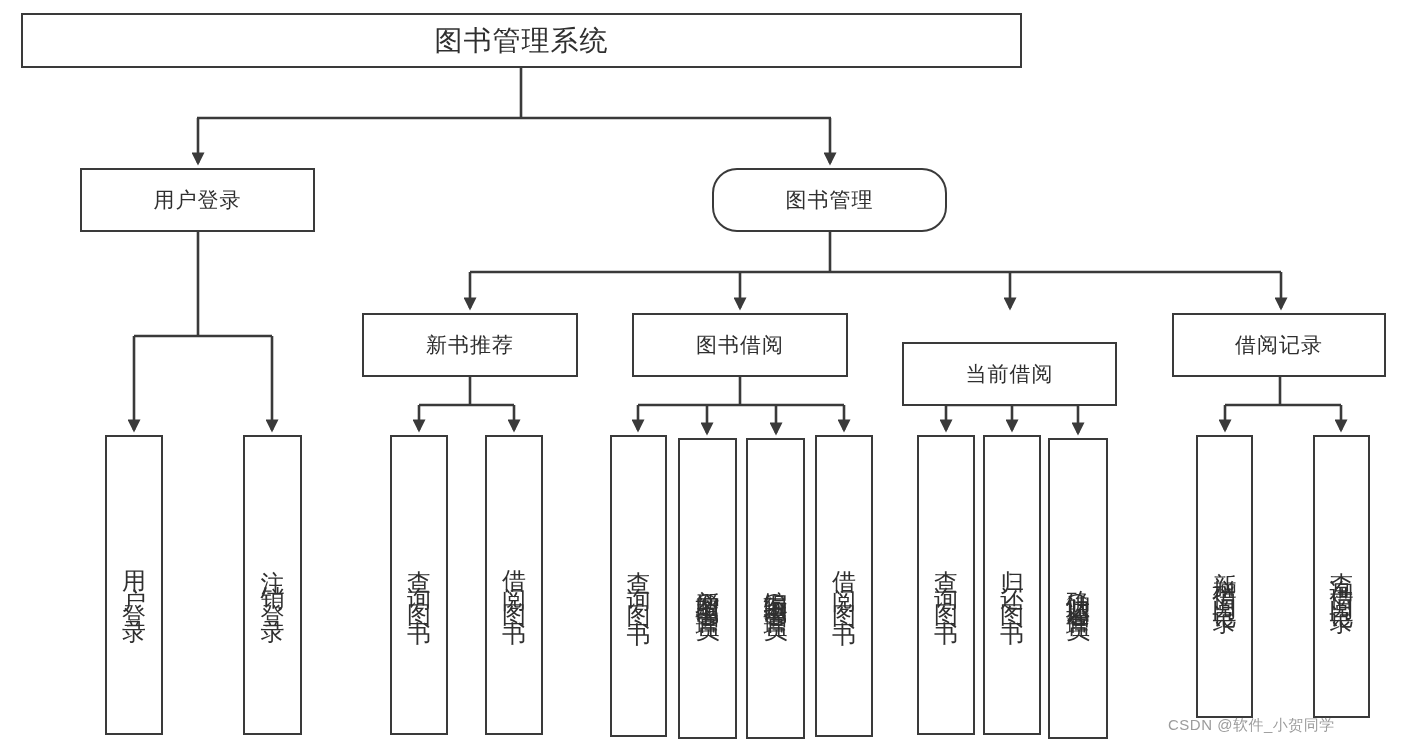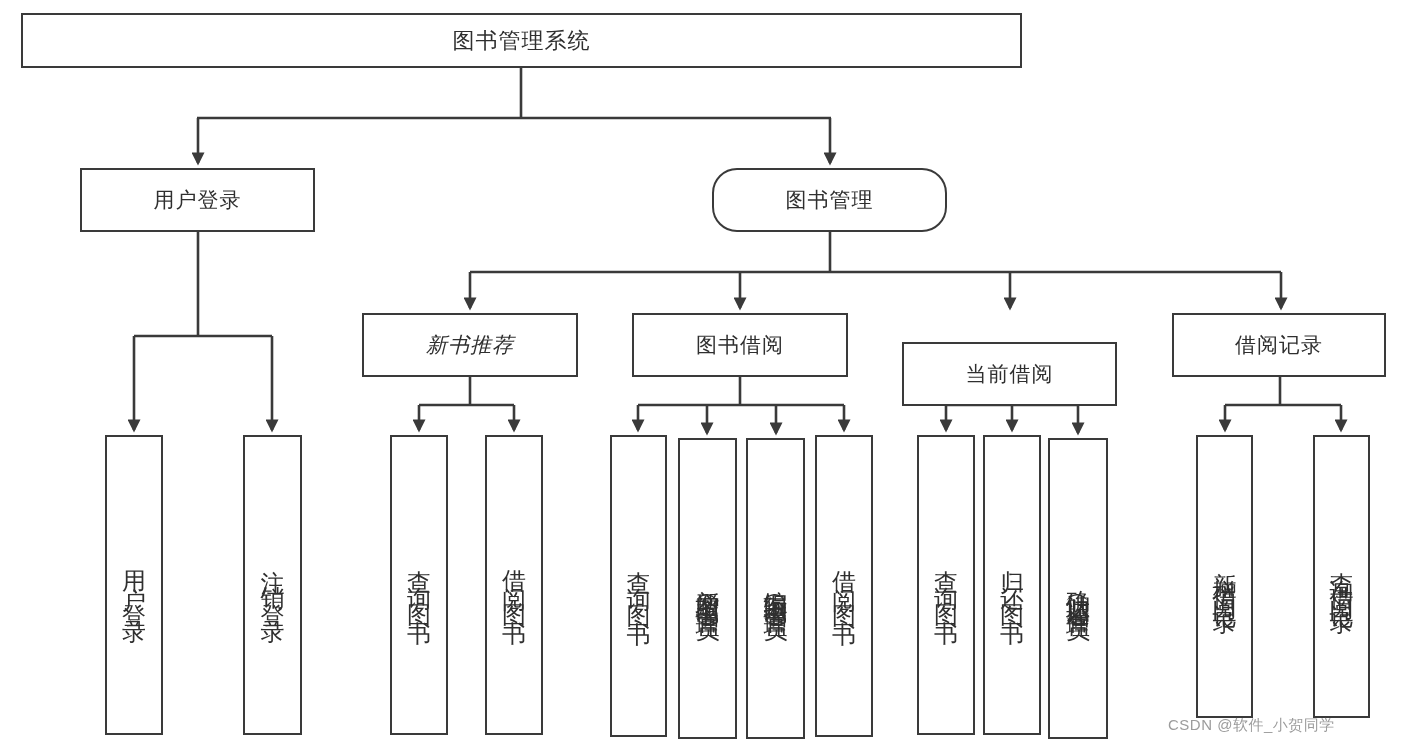--- a/index.html
+++ b/index.html
@@ -27,21 +27,21 @@
     border: 2.5px solid #3a3a3a;
     color: #2f2f2f;
     display: flex;
     align-items: center;
     justify-content: center;
     text-align: center;
   }
 
   .h { font-size: 21px; letter-spacing: 1px; }
 
-  .root-box { font-size: 22px; }
+  .root-box { font-size: 28px; }
 
   .v {
     writing-mode: vertical-rl;
     text-orientation: mixed;
     font-size: 24px;
   }
   .v.spread { letter-spacing: 17px; }
   .v.mid    { letter-spacing: 8px;  }
   .v.tight  { letter-spacing: 4px;  }
 
@@ -127,21 +127,21 @@
   </svg>
 
   <div class="box h root-box" style="left:21px; top:13px; width:1001px; height:55px;">图书管理系统</div>
 
   <div class="box h" style="left:80px; top:168px; width:235px; height:64px;">用户登录</div>
   <div class="box h" style="left:712px; top:168px; width:235px; height:64px;border-radius:25px;">图书管理</div>
 
   <div class="box v spread" style="left:105px; top:435px; width:58px; height:300px;">用户登录</div>
   <div class="box v spread" style="left:243px; top:435px; width:59px; height:300px;">注销登录</div>
 
-  <div class="box h" style="left:362px; top:313px; width:216px; height:64px;font-style:italic;">新书推荐</div>
+  <div class="box h" style="left:362px; top:313px; width:216px; height:64px;">新书推荐</div>
   <div class="box h" style="left:632px; top:313px; width:216px; height:64px;">图书借阅</div>
   <div class="box h" style="left:902px; top:313px; width:215px; height:64px;margin-top:29px;">当前借阅</div>
   <div class="box h" style="left:1172px; top:313px; width:214px; height:64px;">借阅记录</div>
 
   <div class="box v spread" style="left:390px; top:435px; width:58px; height:300px;">查询图书</div>
   <div class="box v spread" style="left:485px; top:435px; width:58px; height:300px;">借阅图书</div>
 
   <div class="box v spread" style="left:610px; top:435px; width:57px; height:302px;">查询图书</div>
   <div class="box v tight" style="left:678px; top:438px; width:59px; height:301px;">新增图书（管理员）</div>
   <div class="box v tight" style="left:746px; top:438px; width:59px; height:301px;">编辑图书（管理员）</div>

